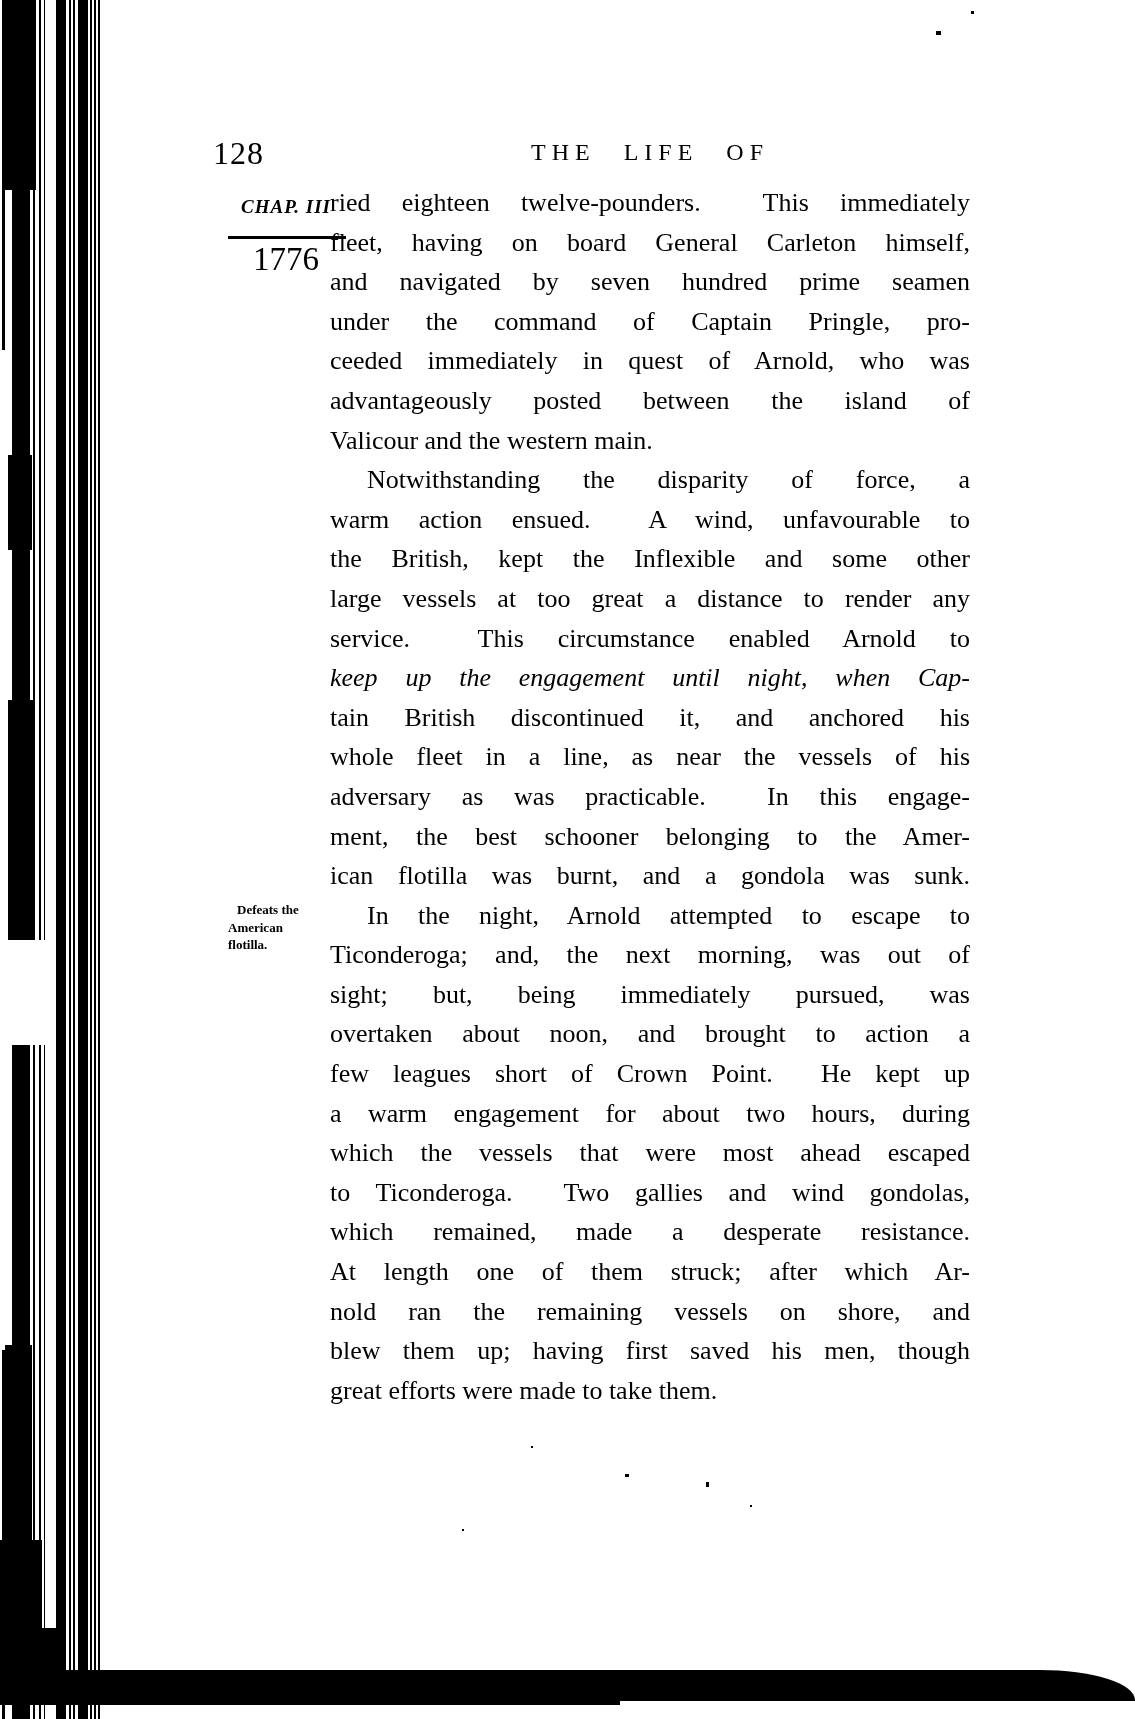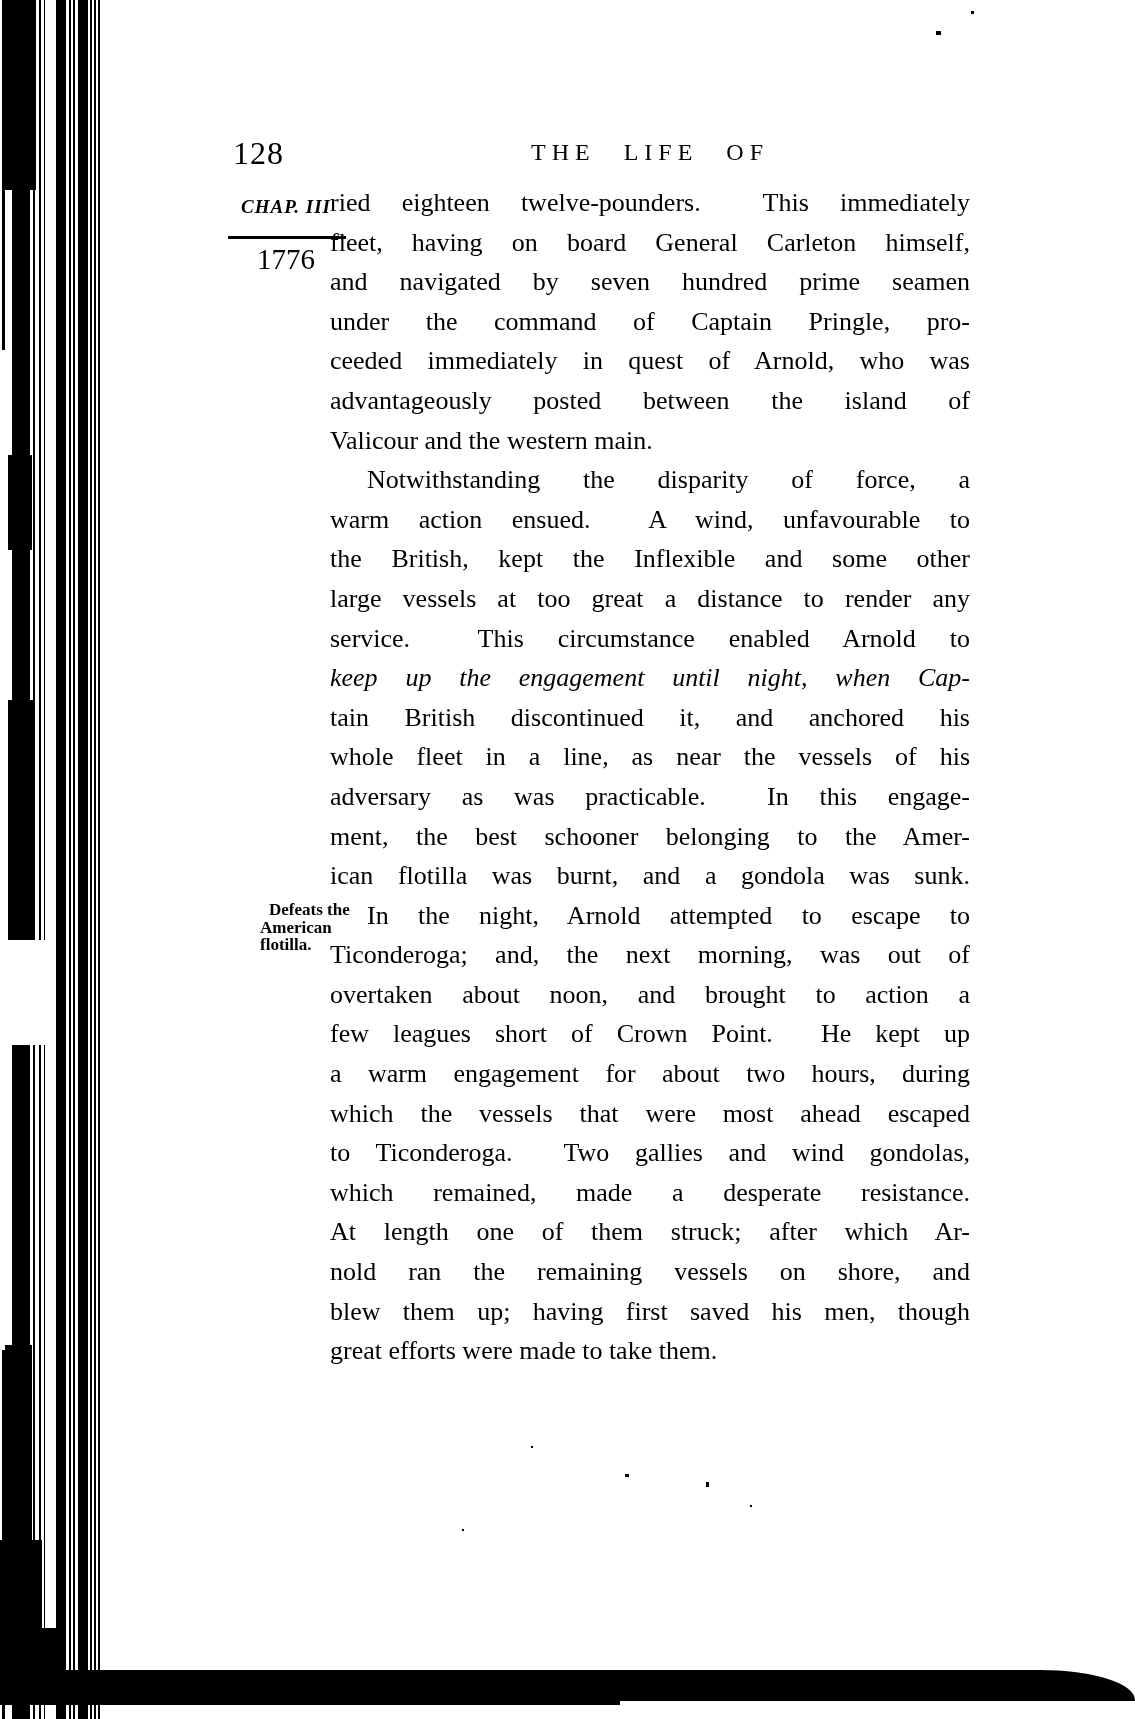--- a/index.html
+++ b/index.html
@@ -39,43 +39,43 @@
     border-top-right-radius:95px 30px;
   }
   .bottom-band-left{
     position:absolute;left:0;top:1697px;width:620px;height:8px;
     background:#000;
   }
   .speck{position:absolute;background:#000;}
   
   .page-number{
     position:absolute;left:213px;top:137px;
-    font-size:32px;line-height:32px;letter-spacing:1px;margin-left:20px;
+    font-size:32px;line-height:32px;letter-spacing:1px;
   }
   .running-header{
     position:absolute;left:330px;top:140px;width:640px;
     text-align:center;font-size:24px;line-height:24px;
     letter-spacing:6px;word-spacing:16px;
   }
   .chap-heading{
     position:absolute;left:226px;top:196px;width:120px;
     text-align:center;font-size:19px;line-height:22px;
     font-weight:700;letter-spacing:1px;font-style:italic;
   }
   .chap-rule{
     position:absolute;left:228px;top:236px;width:118px;height:3px;
     background:#000;
   }
   .margin-year{
     position:absolute;left:226px;top:245px;width:120px;
-    text-align:center;font-size:29px;line-height:28px;
+    text-align:center;font-size:33px;line-height:28px;
   }
   .sidenote{
     position:absolute;left:228px;top:901px;width:116px;
-    font-size:17px;line-height:17.5px;font-weight:700;margin-left:32px;
+    font-size:13px;line-height:17.5px;font-weight:700;
   }
   .sidenote .sn-line.first{padding-left:9px;}
   .body-text{
     position:absolute;left:330px;top:183px;width:640px;
   }
   .body-text .line{
     font-size:26px;line-height:39.6px;height:39.6px;
     text-align:justify;text-align-last:justify;
     white-space:pre-wrap;overflow:hidden;
   }
@@ -138,20 +138,21 @@
       <div class="line">large vessels at too great a distance to render any</div>
       <div class="line">service.  This circumstance enabled Arnold to</div>
       <div class="line italic">keep up the engagement until night, when Cap-</div>
       <div class="line">tain British discontinued it, and anchored his</div>
       <div class="line">whole fleet in a line, as near the vessels of his</div>
       <div class="line">adversary as was practicable.  In this engage-</div>
       <div class="line">ment, the best schooner belonging to the Amer-</div>
       <div class="line">ican flotilla was burnt, and a gondola was sunk.</div>
       <div class="line indent">In the night, Arnold attempted to escape to</div>
       <div class="line">Ticonderoga; and, the next morning, was out of</div>
+      <div class="line">sight; but, being immediately pursued, was</div>
       <div class="line">overtaken about noon, and brought to action a</div>
       <div class="line">few leagues short of Crown Point.  He kept up</div>
       <div class="line">a warm engagement for about two hours, during</div>
       <div class="line">which the vessels that were most ahead escaped</div>
       <div class="line">to Ticonderoga.  Two gallies and wind gondolas,</div>
       <div class="line">which remained, made a desperate resistance.</div>
       <div class="line">At length one of them struck; after which Ar-</div>
       <div class="line">nold ran the remaining vessels on shore, and</div>
       <div class="line">blew them up; having first saved his men, though</div>
       <div class="line noj">great efforts were made to take them.</div>

